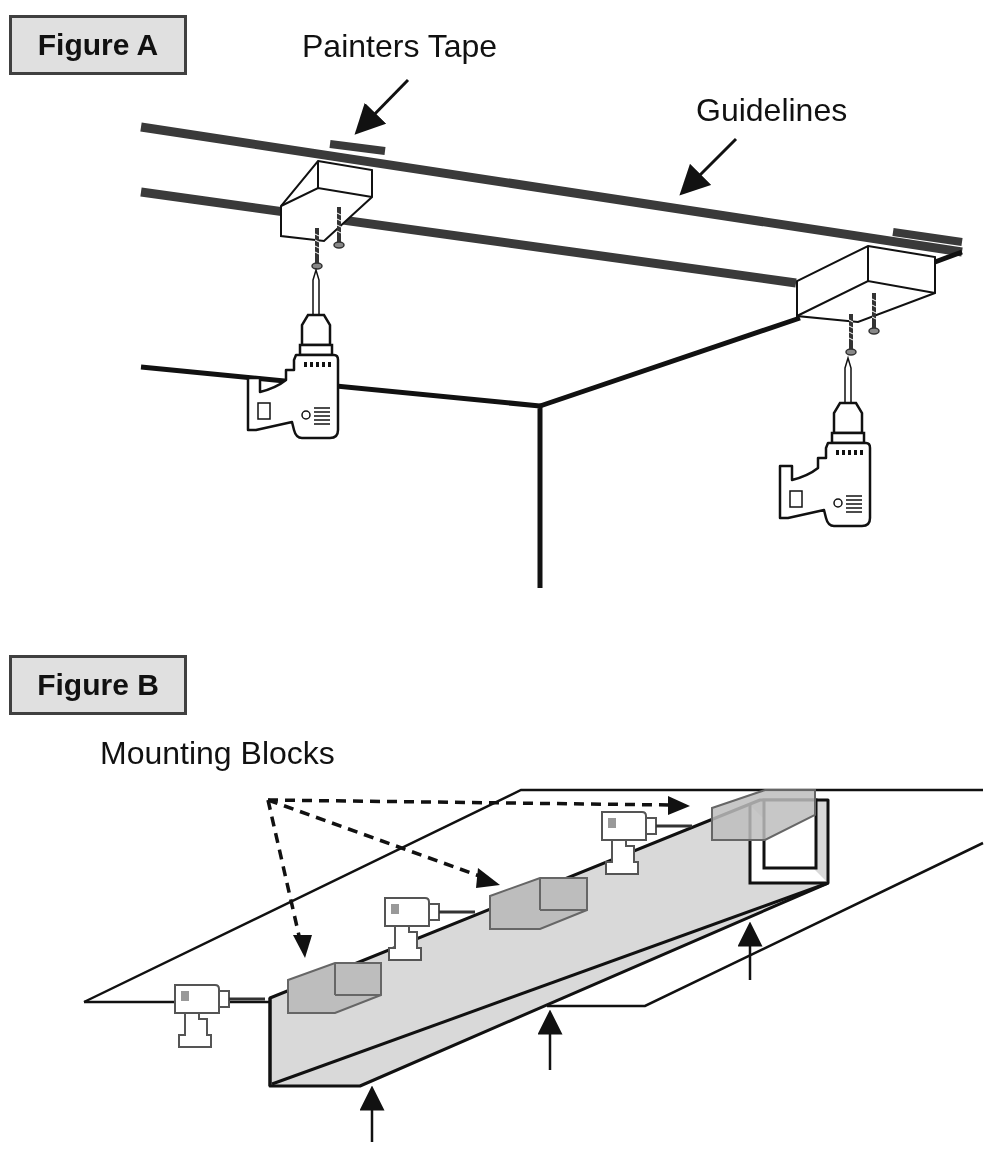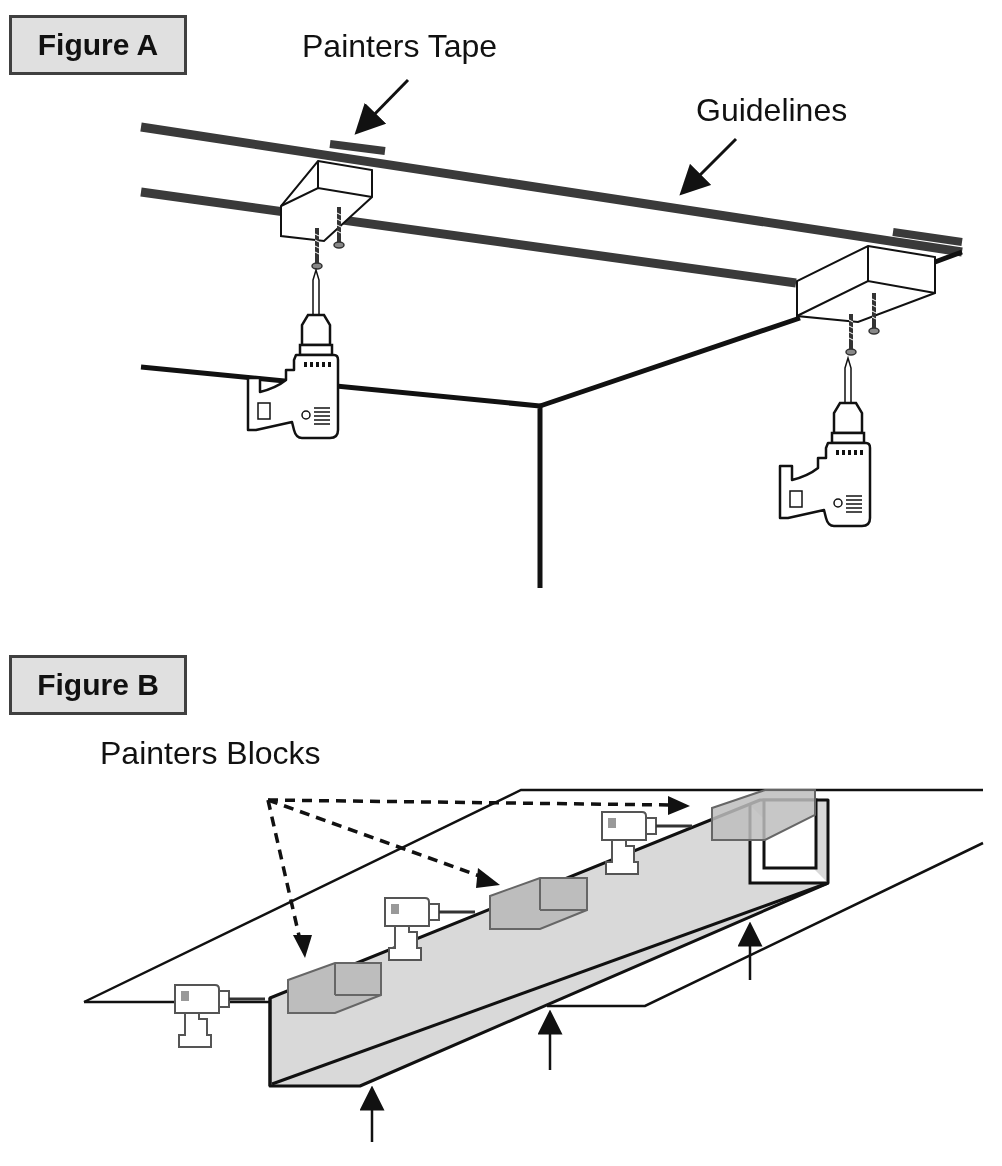--- a/index.html
+++ b/index.html
@@ -9,21 +9,21 @@
   svg.art { position:absolute; left:0; top:0; }
 </style>
 </head>
 <body>
 
 <div class="fig-label" style="top:15px;">Figure A</div>
 <div class="callout" style="left:302px; top:28px;">Painters Tape</div>
 <div class="callout" style="left:656px; top:92px;margin-left:40px;">Guidelines</div>
 
 <div class="fig-label" style="top:627px;margin-top:28px;">Figure B</div>
-<div class="callout" style="left:100px; top:735px;">Painters Blocks</div>
+<div class="callout" style="left:100px; top:735px;">Mounting Blocks</div>
 
 <svg class="art" width="1002" height="1166" viewBox="0 0 1002 1166">
   <defs>
     <marker id="ah" markerWidth="10" markerHeight="10" refX="5" refY="5" orient="auto">
       <path d="M0,0 L10,5 L0,10 Z" fill="#111"></path>
     </marker>
     <g id="drill-up">
 
       <path d="M-3,-120 L0,-130 L3,-120 L3,-85 L-3,-85 Z" fill="#fff" stroke="#111" stroke-width="1.5"></path>
 

